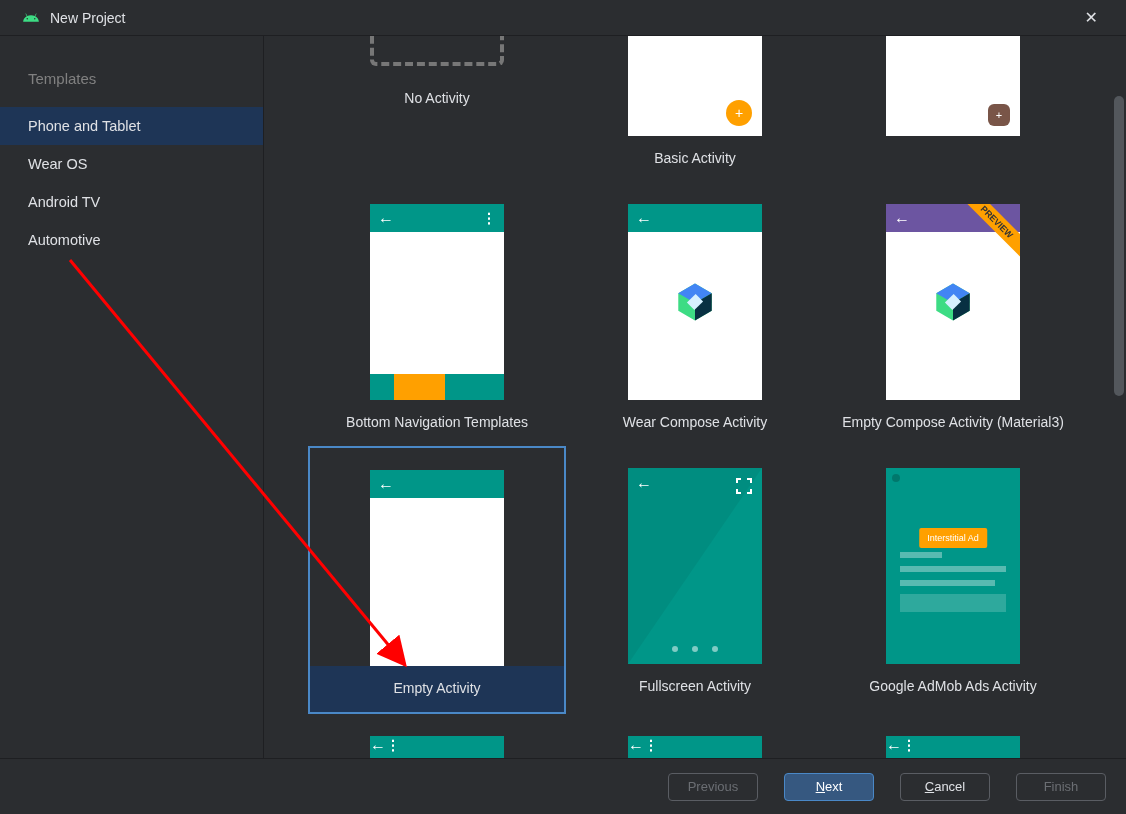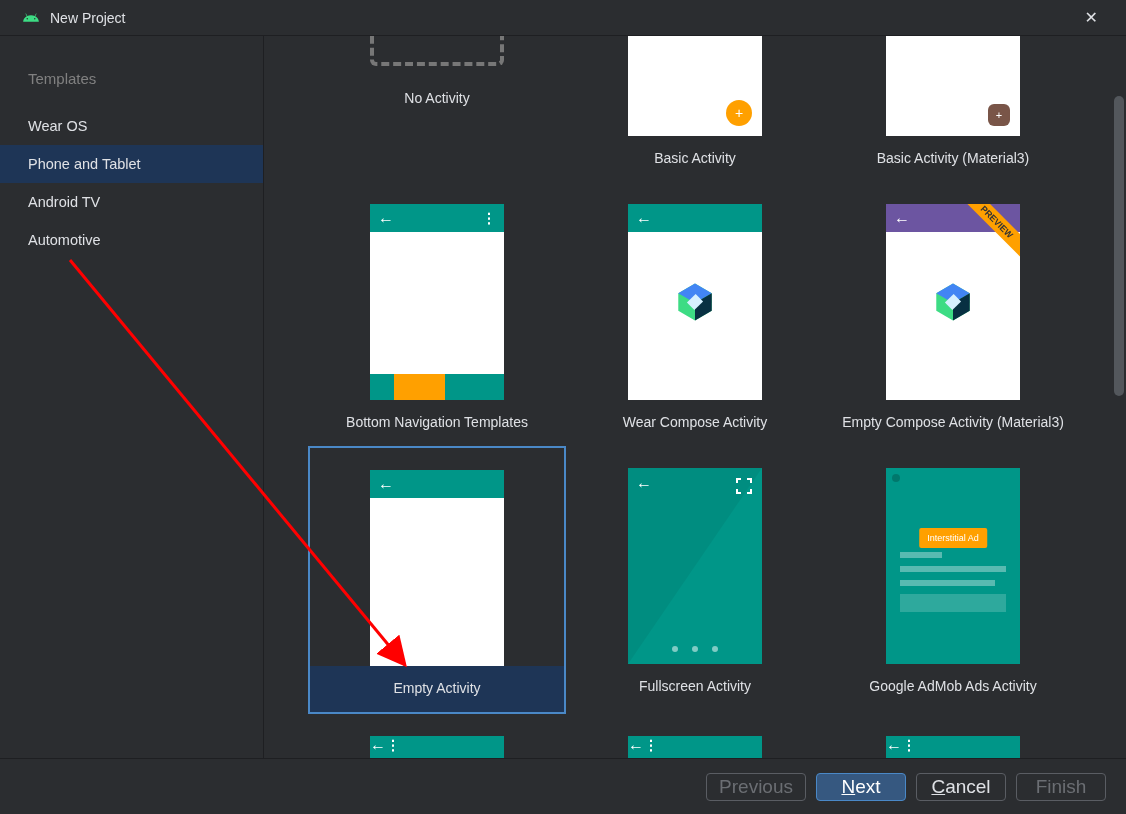--- a/index.html
+++ b/index.html
@@ -194,24 +194,25 @@
     padding: 0 20px;
     gap: 10px;
   }
   .btn {
     min-width: 90px;
     height: 28px;
     border: 1px solid #5a5d63;
     border-radius: 4px;
     background: transparent;
     color: #dfe1e5;
-    font-size: 19px;
+    font-size: 13px;
     cursor: pointer;
     display:inline-flex; align-items:center; justify-content:center;
     padding: 0 12px;
+    margin-left: 16px;
   }
   .btn.disabled { color: #6b6e73; cursor: default; }
   .btn.primary { background: #365880; border-color: #4a88c7; color: white; }
   .btn .ul { text-decoration: underline; }
   .scrollbar {
     position: absolute;
     right: 2px; top: 60px;
     width: 10px; height: 300px;
     background: #53575c;
     border-radius: 5px;
@@ -233,22 +234,22 @@
         <path fill="#3ddc84" d="M17.6 9.5l1.8-3.1c.1-.2 0-.4-.2-.5s-.4 0-.5.2l-1.8 3.2C15.6 8.7 13.9 8.3 12 8.3s-3.6.4-4.9 1l-1.8-3.2c-.1-.2-.3-.3-.5-.2s-.3.3-.2.5l1.8 3.1C3.6 11 1.7 13.7 1.5 17h21c-.2-3.3-2.1-6-4.9-7.5zM7 14c-.6 0-1-.4-1-1s.4-1 1-1 1 .4 1 1-.4 1-1 1zm10 0c-.6 0-1-.4-1-1s.4-1 1-1 1 .4 1 1-.4 1-1 1z"></path>
       </svg>
     <span class="title">New Project</span>
   </div>
   <span class="close-x">✕</span>
 </div>
 
 <div class="content">
   <div class="sidebar">
     <div class="sidebar-header">Templates</div>
+    <div class="sidebar-item selected">Phone and Tablet</div>
     <div class="sidebar-item">Wear OS</div>
-    <div class="sidebar-item selected">Phone and Tablet</div>
     <div class="sidebar-item">Android TV</div>
     <div class="sidebar-item">Automotive</div>
   </div>
 
   <div class="main">
     <div class="template-grid">
 
       <div class="template-cell">
         <div class="thumb-wrap" style="padding-top:0;">
           <div class="no-activity-thumb" style="border-top:none; border-top-left-radius:0;border-top-right-radius:0; height:70px; margin-top:-30px;"></div>
@@ -262,21 +263,20 @@
           </div>
         </div>
         <div class="template-label">Basic Activity</div>
       </div>
       <div class="template-cell">
         <div class="thumb-wrap" style="padding-top:0;">
           <div class="thumb short" style="margin-top:-30px; height:130px;">
             <div class="fab brown">+</div>
           </div>
         </div>
-        <div class="template-label">Basic Activity (Material3)</div>
       </div>
 
       <div class="template-cell">
         <div class="thumb-wrap">
           <div class="thumb">
             <div class="appbar teal-bg">
                 <span class="back-arrow">←</span>
                 <span class="menu-dots">⋮</span>
               </div>
             <div class="bottom-nav">

